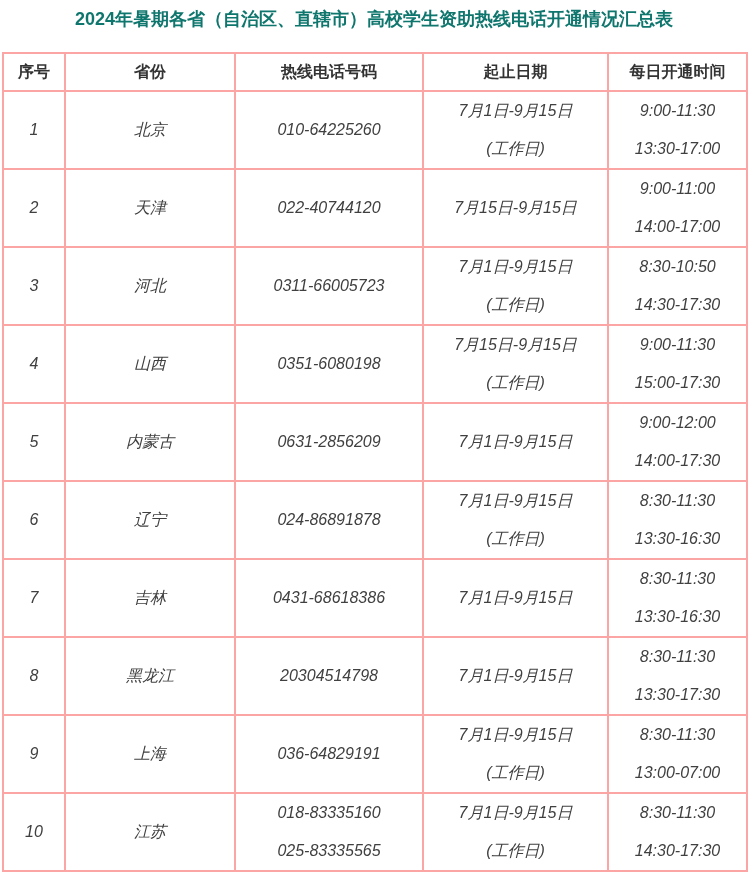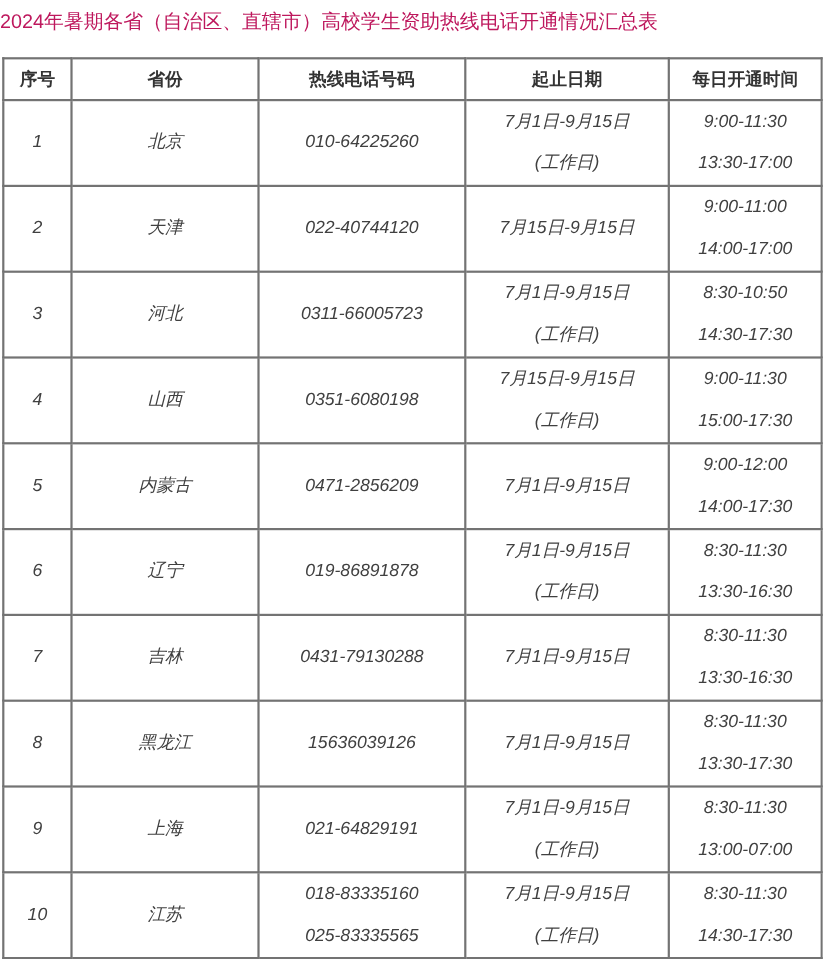--- a/index.html
+++ b/index.html
@@ -8,34 +8,35 @@
   }
   body {
     width: 748px;
     height: 872px;
     overflow: hidden;
     background: #ffffff;
     font-family: "Liberation Sans", sans-serif;
   }
   .page-title {
     padding-top: 7px;
+    text-align: center;
     font-size: 18px;
     line-height: 24px;
-    font-weight: normal;
-    color: #be185d;
+    font-weight: bold;
+    color: #0f766e;
   }
   table.hotline-table {
     border-collapse: collapse;
     table-layout: fixed;
     width: 744px;
     margin: 21px 0 0 2px;
   }
   table.hotline-table th,
   table.hotline-table td {
-    border: 2px solid #737373;
+    border: 2px solid #fca5a5;
     text-align: center;
     vertical-align: middle;
     padding: 0;
     overflow: hidden;
   }
   thead tr { height: 38px; }
   tbody tr { height: 77.5px; }
   th {
     font-size: 16px;
     font-weight: bold;
@@ -148,94 +149,94 @@
         </td>
       </tr>
       <tr>
         <td>
           <div class="line">5</div>
         </td>
         <td>
           <div class="line">内蒙古</div>
         </td>
         <td>
-          <div class="line">0471-2856209</div>
+          <div class="line">0631-2856209</div>
         </td>
         <td>
           <div class="line">7月1日-9月15日</div>
         </td>
         <td>
           <div class="line">9:00-12:00</div>
           <div class="line">14:00-17:30</div>
         </td>
       </tr>
       <tr>
         <td>
           <div class="line">6</div>
         </td>
         <td>
           <div class="line">辽宁</div>
         </td>
         <td>
-          <div class="line">019-86891878</div>
+          <div class="line">024-86891878</div>
         </td>
         <td>
           <div class="line">7月1日-9月15日</div>
           <div class="line">(工作日)</div>
         </td>
         <td>
           <div class="line">8:30-11:30</div>
           <div class="line">13:30-16:30</div>
         </td>
       </tr>
       <tr>
         <td>
           <div class="line">7</div>
         </td>
         <td>
           <div class="line">吉林</div>
         </td>
         <td>
-          <div class="line">0431-79130288</div>
+          <div class="line">0431-68618386</div>
         </td>
         <td>
           <div class="line">7月1日-9月15日</div>
         </td>
         <td>
           <div class="line">8:30-11:30</div>
           <div class="line">13:30-16:30</div>
         </td>
       </tr>
       <tr>
         <td>
           <div class="line">8</div>
         </td>
         <td>
           <div class="line">黑龙江</div>
         </td>
         <td>
-          <div class="line">15636039126</div>
+          <div class="line">20304514798</div>
         </td>
         <td>
           <div class="line">7月1日-9月15日</div>
         </td>
         <td>
           <div class="line">8:30-11:30</div>
           <div class="line">13:30-17:30</div>
         </td>
       </tr>
       <tr>
         <td>
           <div class="line">9</div>
         </td>
         <td>
           <div class="line">上海</div>
         </td>
         <td>
-          <div class="line">021-64829191</div>
+          <div class="line">036-64829191</div>
         </td>
         <td>
           <div class="line">7月1日-9月15日</div>
           <div class="line">(工作日)</div>
         </td>
         <td>
           <div class="line">8:30-11:30</div>
           <div class="line">13:00-07:00</div>
         </td>
       </tr>

